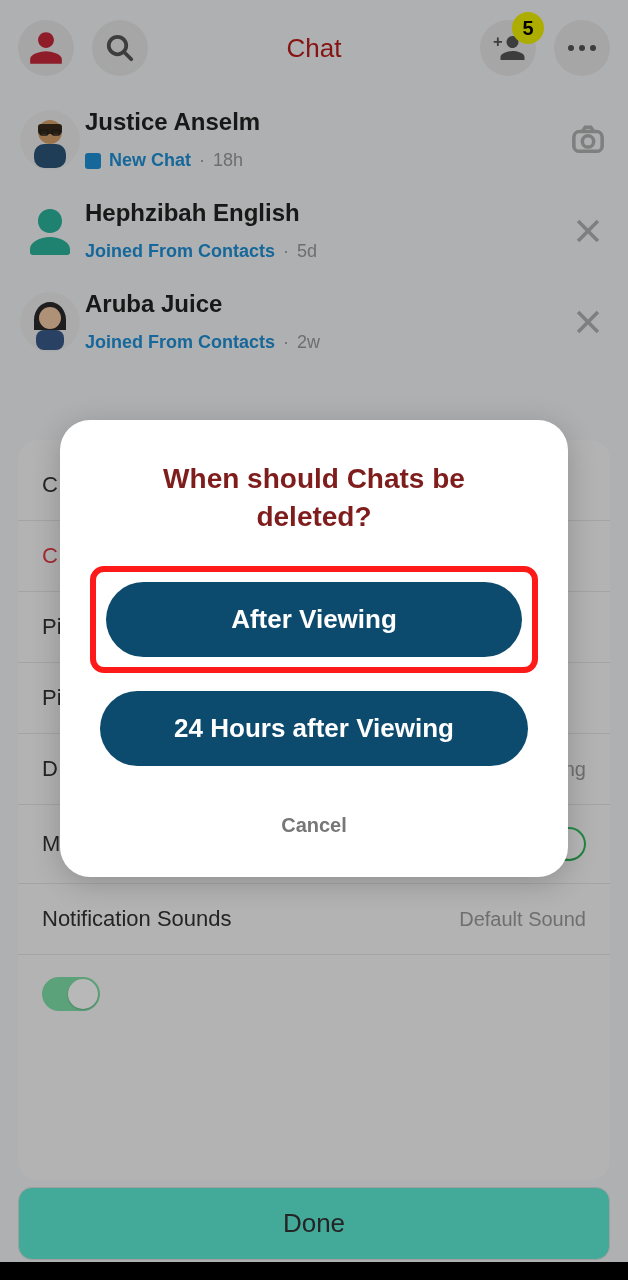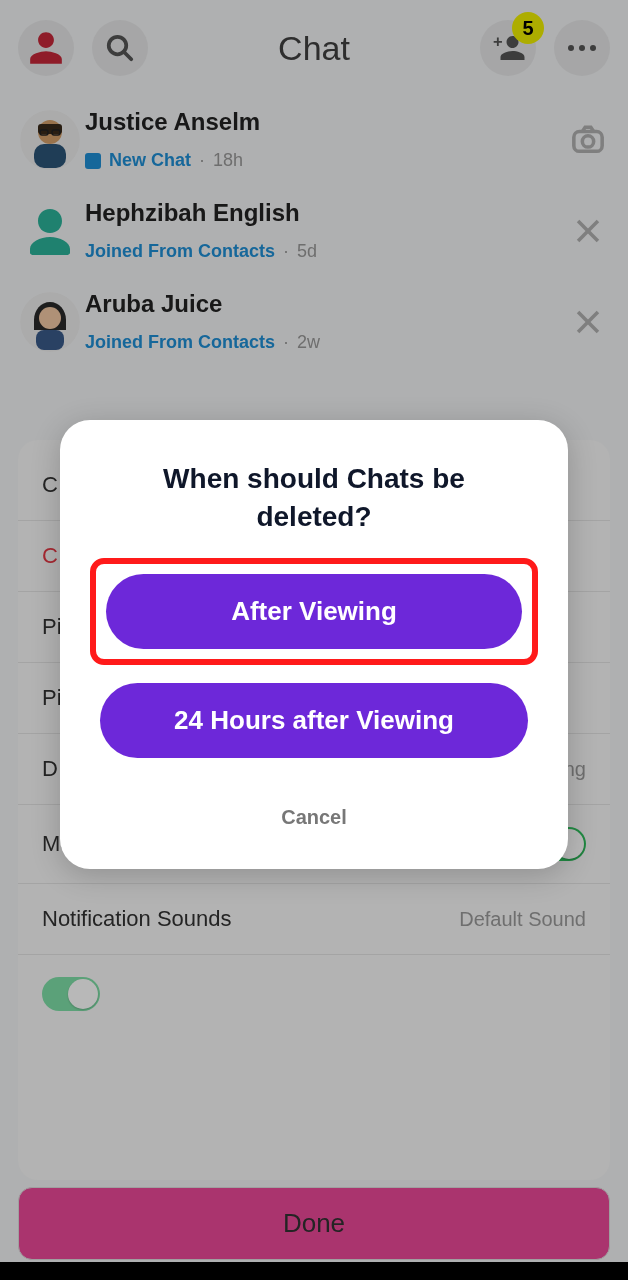--- a/index.html
+++ b/index.html
@@ -3,21 +3,21 @@
 <meta charset="utf-8">
 <style>
   * { box-sizing: border-box; margin: 0; padding: 0; font-family: -apple-system, BlinkMacSystemFont, "Helvetica Neue", Arial, sans-serif; }
   body { width: 628px; height: 1280px; background: #f3f4f5; position: relative; overflow: hidden; }
 
   
   .header { display: flex; align-items: center; padding: 20px 18px 18px; gap: 18px; }
   .header .circbtn { width: 56px; height: 56px; border-radius: 50%; background: #e6e7e8; display: flex; align-items: center; justify-content: center; position: relative; }
   .header .profile svg { width: 38px; height: 38px; }
   .header .search svg { width: 30px; height: 30px; }
-  .header .title { flex: 1; text-align: center; font-size: 34px; font-weight: 500; color: #404040; }
+  .header .title { flex: 1; text-align: center; font-size: 26px; font-weight: 500; color: #b91c1c; }
   .header .addfriend { position: relative; }
   .header .addfriend svg { width: 36px; height: 36px; }
   .header .badge { position: absolute; top: -8px; right: -8px; background: #f0f000; color: #000; font-weight: 700; font-size: 20px; border-radius: 50%; width: 32px; height: 32px; display: flex; align-items: center; justify-content: center; }
   .header .more svg { width: 30px; height: 8px; }
 
   
   .chatlist { }
   .chatrow { display: flex; align-items: center; padding: 14px 20px; gap: 5px; }
   .avatar { width: 60px; height: 60px; border-radius: 50%; display: flex; align-items: center; justify-content: center; overflow: hidden; flex-shrink: 0; }
   .avatar svg { width: 60px; height: 60px; }
@@ -35,32 +35,32 @@
   .panel { position: absolute; left: 18px; right: 18px; top: 440px; bottom: 100px; background: #f8f8f8; border-radius: 20px; padding-top: 10px; overflow: hidden; }
   .panel .setrow { display: flex; align-items: center; justify-content: space-between; padding: 22px 24px; border-top: 1px solid #e4e4e4; font-size: 22px; color: #333; }
   .panel .setrow:first-child { border-top: none; }
   .panel .setrow.clear { color: #e63946; }
   .panel .valtext { color: #9a9a9a; font-size: 20px; }
   .toggle { width: 58px; height: 34px; border-radius: 17px; background: #2fc15e; position: relative; }
   .toggle::after { content: ""; position: absolute; right: 2px; top: 2px; width: 30px; height: 30px; background: #fff; border-radius: 50%; box-shadow: 0 1px 2px rgba(0,0,0,0.2); }
   .toggle.light { background: #7fe0a8; }
 
   
-  .donebar { position: absolute; left: 18px; right: 18px; bottom: 20px; background: #ec4899; border: 1px solid #ddd; border-radius: 14px; text-align: center; padding: 20px 0; font-size: 26px; font-weight: 500; color: #333; }
+  .donebar { position: absolute; left: 18px; right: 18px; bottom: 20px; background: #5eead4; border: 1px solid #ddd; border-radius: 14px; text-align: center; padding: 20px 0; font-size: 26px; font-weight: 500; color: #333; }
   .bottomstrip { position: absolute; left: 0; right: 0; bottom: 0; height: 18px; background: #000; }
 
   
   .dim { position: absolute; inset: 0; background: rgba(0,0,0,0.28); }
 
   
   .modal { position: absolute; left: 60px; right: 60px; top: 420px; background: #fff; border-radius: 30px; padding: 40px 30px 30px; box-shadow: 0 6px 30px rgba(0,0,0,0.2); }
-  .modal .mtitle { font-size: 28px; font-weight: 700; color: #0f172a; text-align: center; line-height: 1.35; margin-bottom: 22px; }
+  .modal .mtitle { font-size: 28px; font-weight: 700; color: #7f1d1d; text-align: center; line-height: 1.35; margin-bottom: 30px; }
   .pillwrap { padding: 10px; border-radius: 14px; margin-bottom: 8px; }
   .pillwrap.hl { border: 6px solid #ff1a1a; }
-  .pill { background: #6d28d9; color: #fff; font-size: 26px; font-weight: 600; text-align: center; padding: 22px 10px; border-radius: 40px; }
+  .pill { background: #0c4a6e; color: #fff; font-size: 26px; font-weight: 600; text-align: center; padding: 22px 10px; border-radius: 40px; }
   .modal .cancel { text-align: center; font-size: 20px; font-weight: 700; color: #777; padding: 30px 0 10px; }
 
 </style>
 </head>
 <body>
 
 <div class="header">
   <div class="circbtn profile">
     <svg viewBox="0 0 24 24">
         <path fill="#c62839" d="M12 12c2.8 0 5-2.2 5-5s-2.2-5-5-5-5 2.2-5 5 2.2 5 5 5zm0 2c-3.3 0-10 1.7-10 5v3h20v-3c0-3.3-6.7-5-10-5z"></path>

